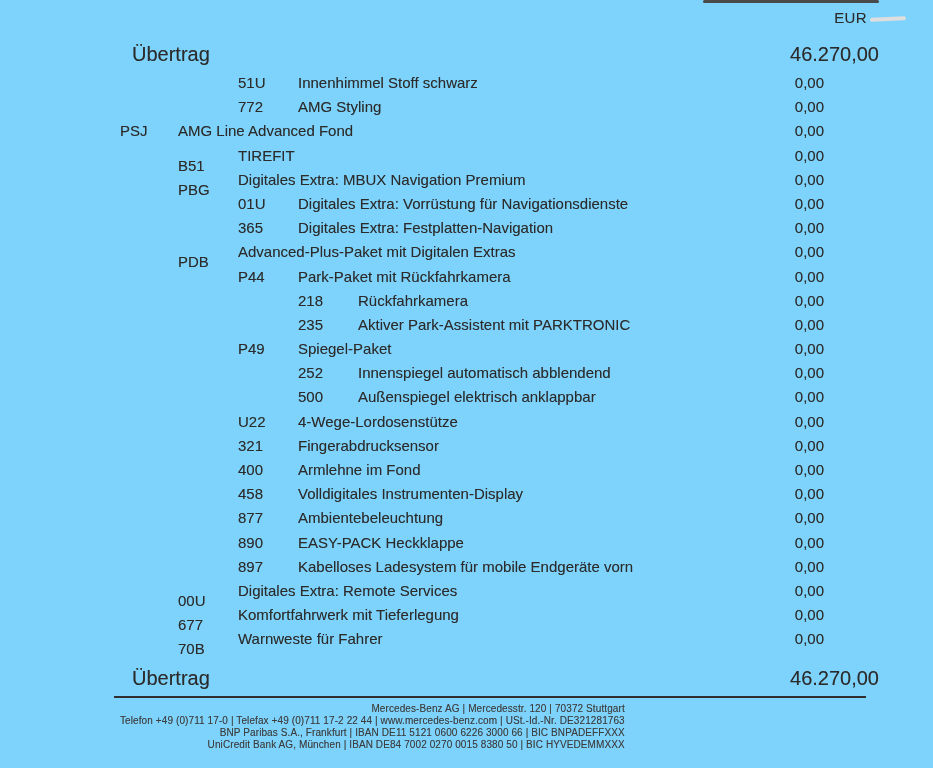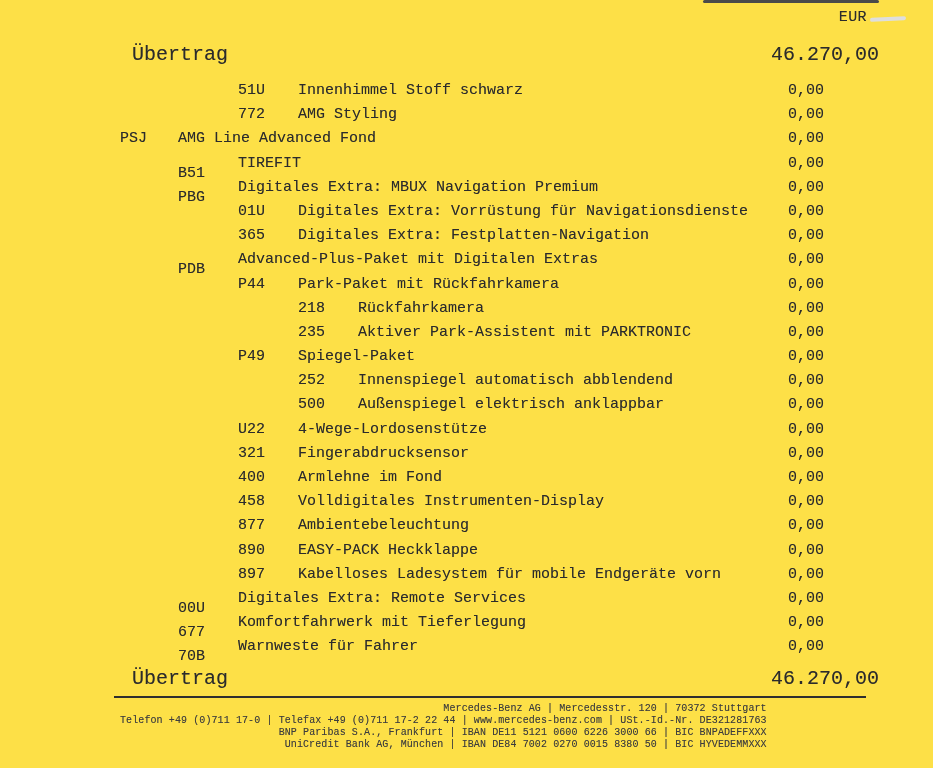--- a/index.html
+++ b/index.html
@@ -4,23 +4,23 @@
 <style>
   html, body {
     margin: 0;
     padding: 0;
     background: #ffffff;
   }
   .page {
     position: relative;
     width: 933px;
     height: 768px;
-    background: #fde047;
+    background: #7dd3fc;
     overflow: hidden;
-    font-family: Liberation Mono, monospace;
+    font-family: Liberation Sans, sans-serif;
     color: #2b2b2b;
     text-shadow: 0 0 0.4px rgba(70,70,70,0.45);
   }
   
   .artifact-top {
     position: absolute;
     left: 703px; top: 0;
     width: 176px; height: 2.5px;
     background: #4a4a4a;
     border-radius: 2px;
@@ -46,21 +46,21 @@
     left: 12px; width: 933px; height: 24px;
     font-size: 20px;
   }
   .carry-top { top: 43px; }
   .carry-bottom { top: 667px; }
   .carry-label { position: absolute; left: 120px; white-space: nowrap; }
   .carry-amount { position: absolute; right: 66px; white-space: nowrap; }
   
   .items {
     position: absolute;
-    top: 79px; left: 0; width: 890px;
+    top: 71px; left: 0; width: 890px;
   }
   .row {
     position: relative;
     height: 24.2px;
     line-height: 24.2px;
     font-size: 15px;
   }
   .row .code, .row .desc { position: absolute; white-space: nowrap; }
   .row .price { position: absolute; right: 66px; white-space: nowrap; }
   .i0 .code { left: 120px; } .i0 .desc { left: 178px; }

